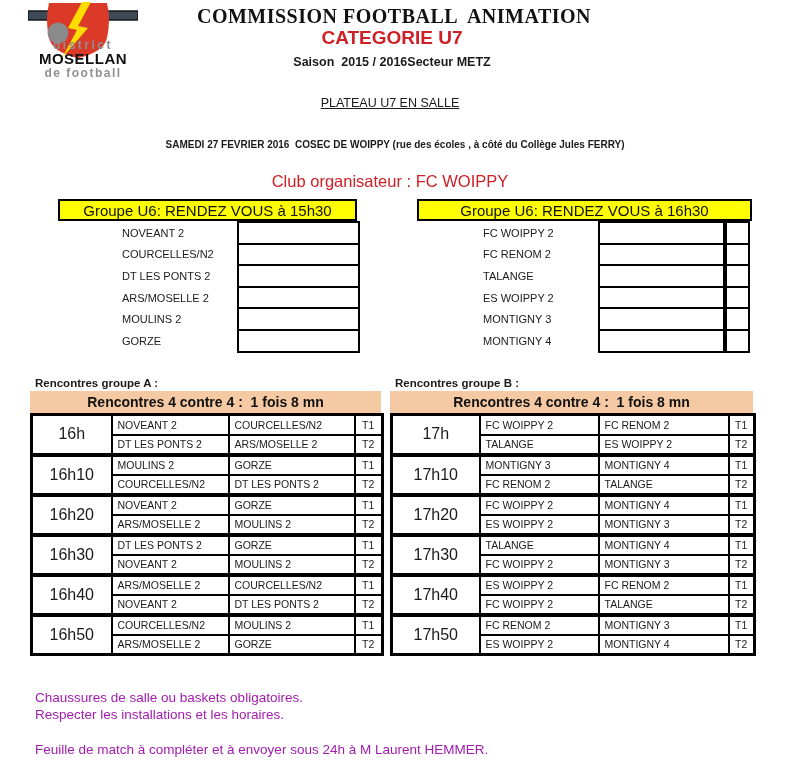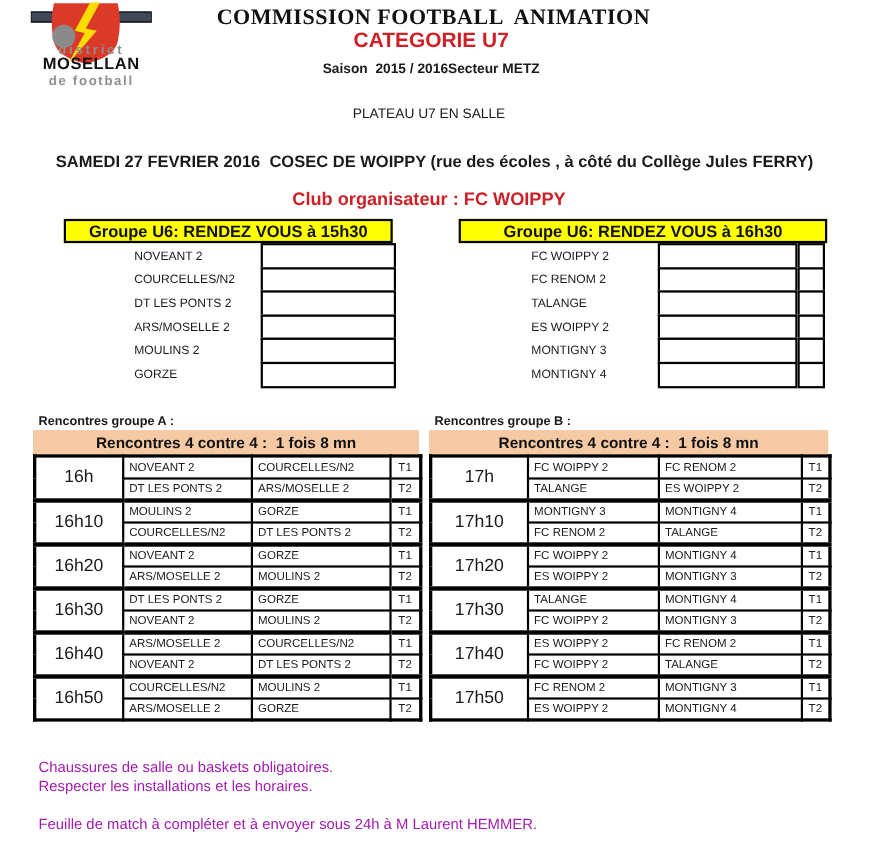--- a/index.html
+++ b/index.html
@@ -25,31 +25,31 @@
   .logo-t3{top:65px;font-size:12px;letter-spacing:1.5px;color:#8f8f8f;}
 
   
   .title{position:absolute;top:5px;left:2px;width:784px;text-align:center;
     font-family:"Liberation Serif",serif;font-weight:bold;font-size:20px;letter-spacing:.5px;color:#111;}
   .category{position:absolute;top:27px;left:0;width:784px;text-align:center;
     font-weight:bold;font-size:19px;color:var(--accent-red);}
   .season-row{position:absolute;top:55px;left:0;width:784px;display:flex;justify-content:center;
     font-weight:bold;font-size:12.5px;}
   .event-title{position:absolute;top:96px;left:0;width:780px;text-align:center;font-size:12.5px;}
-  .event-title span{margin-top:16px;}
-  .date-venue{position:absolute;top:139px;left:0;width:790px;text-align:center;font-weight:bold;font-size:15px;}
+  .event-title span{text-decoration:underline;margin-top:16px;}
+  .date-venue{position:absolute;top:139px;left:0;width:790px;text-align:center;font-weight:bold;font-size:10px;}
   .organizer{position:absolute;top:172px;left:0;width:780px;text-align:center;
-    font-weight:bold;font-size:16.5px;color:var(--accent-red);}
+    font-weight:normal;font-size:16.5px;color:var(--accent-red);}
 
   
   .group{position:absolute;top:199px;}
   .g0{left:31px;width:326px;}
   .g1{left:390px;width:362px;}
   .group-header{height:22px;border:2px solid #000;background:var(--header-yellow);
-    display:flex;align-items:center;justify-content:center;font-weight:bold;font-size:15px;color:#111;margin-left:27px;}
+    display:flex;align-items:center;justify-content:center;font-weight:normal;font-size:15px;color:#111;margin-left:27px;}
   .group-rows{position:relative;margin-top:1px;}
   .team-row{position:relative;height:21.6px;}
   .team-label{position:absolute;top:50%;transform:translateY(-50%);font-size:11px;}
   .g0 .team-label{left:91px;}
   .g1 .team-label{left:93px;}
   .team-box{position:absolute;top:-1px;bottom:-1px;border:2px solid #000;background:#fff;}
   .g0 .team-box.wide{left:206px;width:123px;}
   .g1 .team-box.wide{left:208px;width:127px;}
   .g1 .team-box.narrow{left:335px;width:25px;}
 

